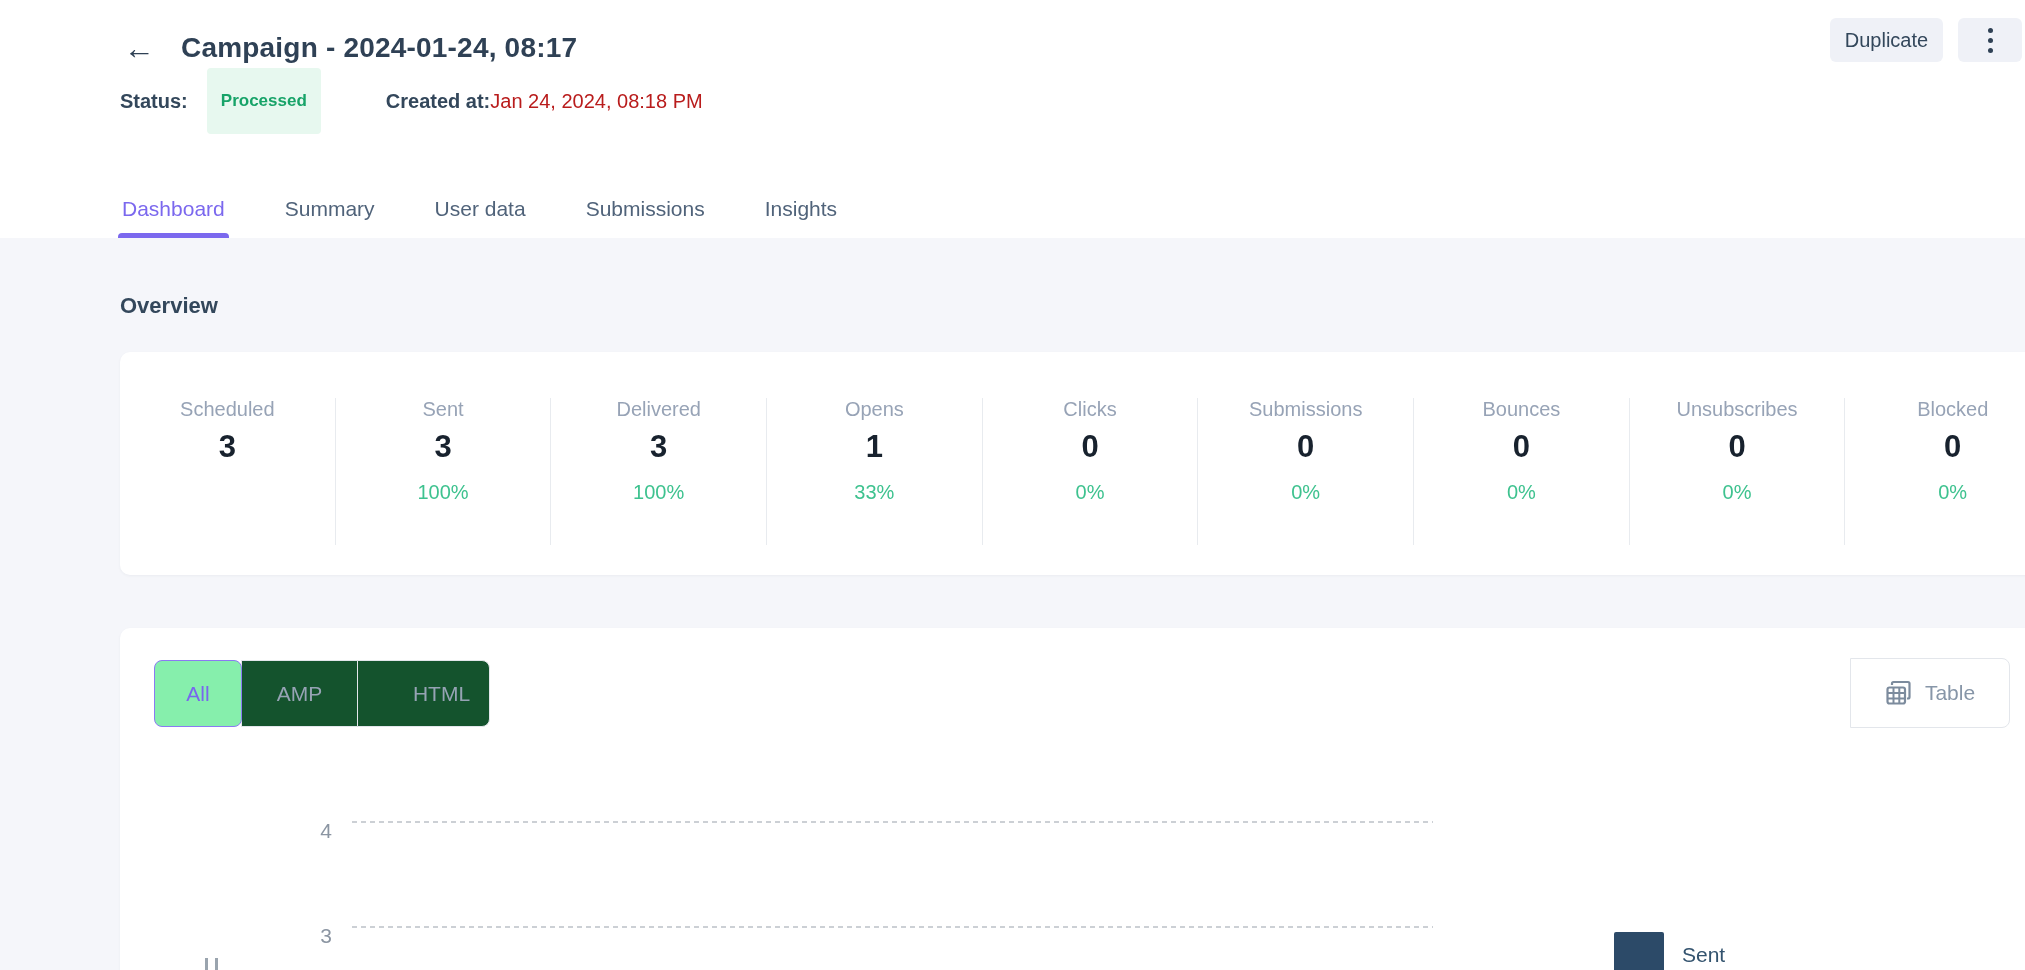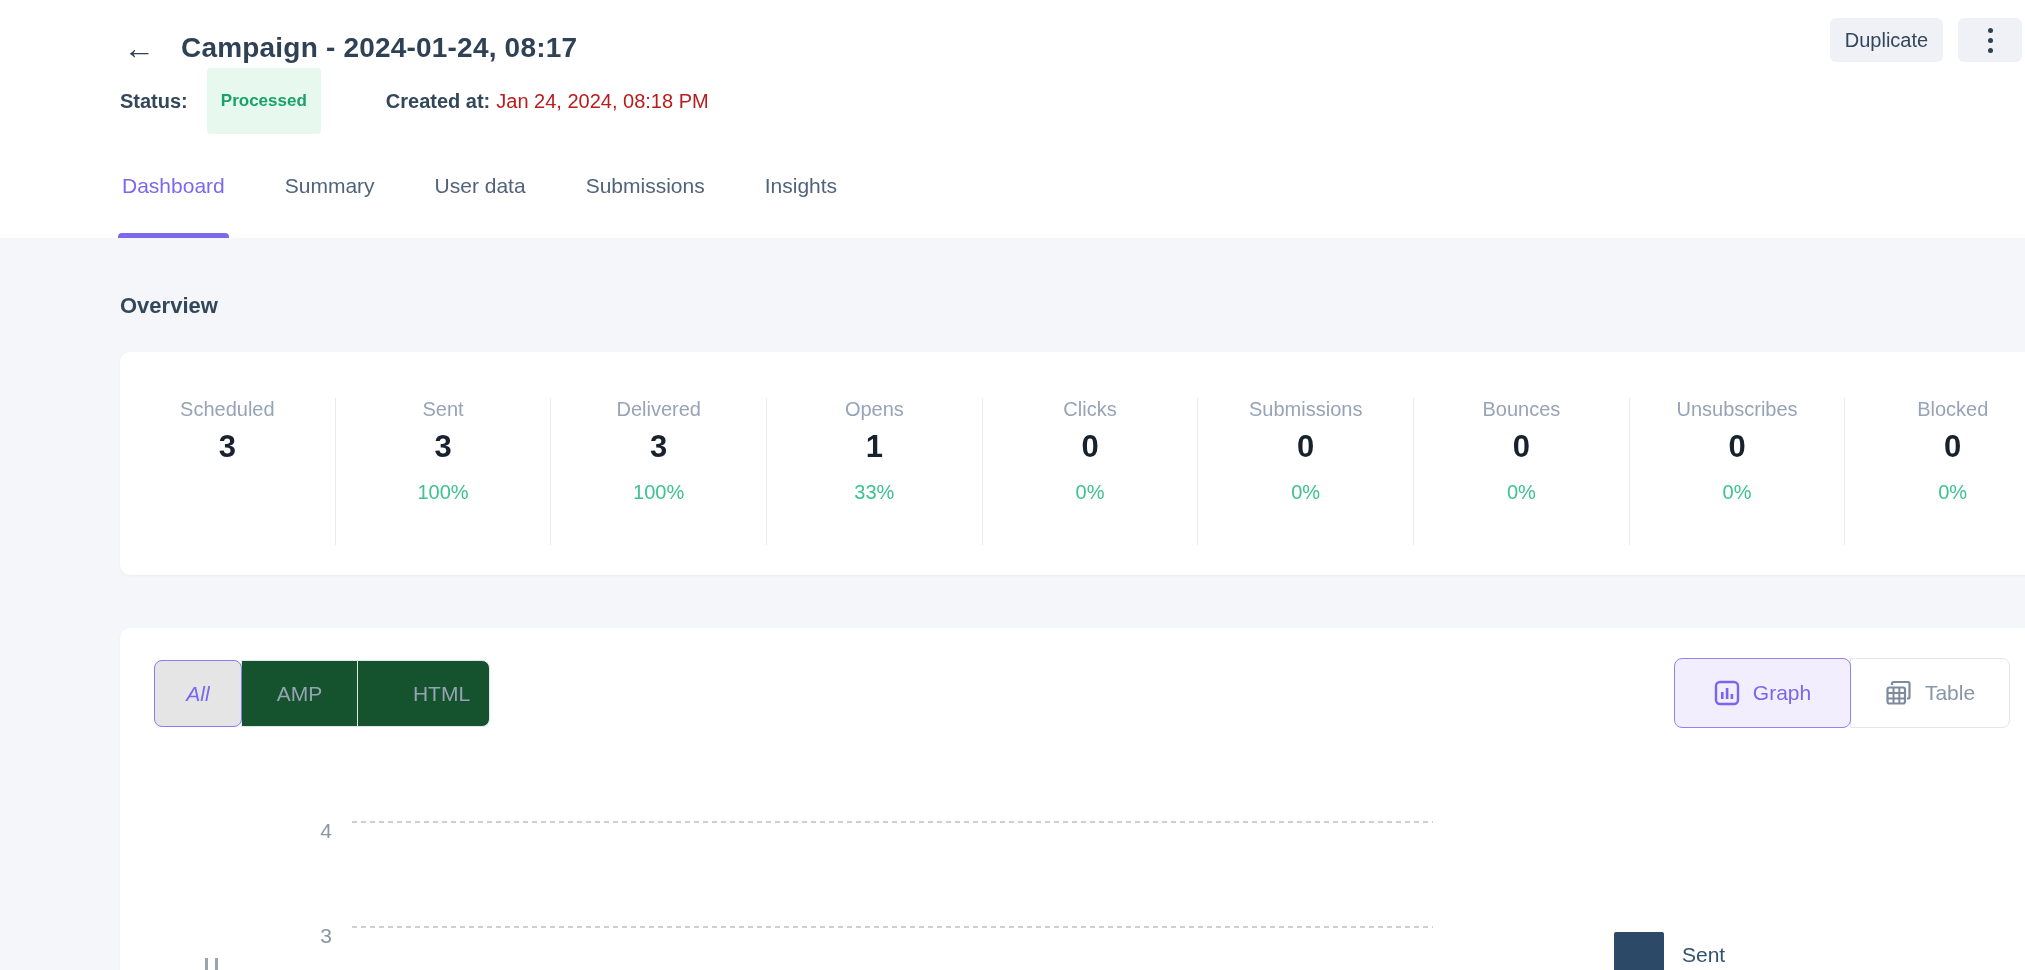--- a/index.html
+++ b/index.html
@@ -14,25 +14,25 @@
   .page-title { font-size:28px; font-weight:700; color:#2f4155; margin-left:22px; letter-spacing:.2px; }
   .action-btn { position:absolute; top:18px; height:44px; background:#eff1f7; border:none; border-radius:6px; cursor:pointer; }
   .duplicate-btn { right:82px; width:113px; font-size:20px; color:#33475b; font-weight:500; }
   .kebab-btn { right:3px; width:64px; display:flex; flex-direction:column; align-items:center; justify-content:center; gap:5px; }
   .kebab-btn i { width:5px; height:5px; border-radius:50%; background:#2f4155; }
 
   .status-row { position:absolute; top:86px; left:120px; display:flex; align-items:center; height:30px; }
   .meta-label { font-size:20px; font-weight:700; color:#33475b; }
   .badge { margin-left:19px; background:#e7f8ef; color:#17a express; }
   .badge { display:inline-block; padding:23px 14px; border-radius:4px; font-size:17px; font-weight:700; color:#17a368; }
-  .created-group { margin-left:65px; display:flex; align-items:center;gap:6px; }
+  .created-group { margin-left:65px; display:flex; align-items:center; }
   .created-value { font-size:20px; color:#b91c1c; }
 
   .tabs { position:absolute; left:120px; bottom:0; display:flex; }
-  .tab { position:relative; margin-right:56px; padding:0 2px 40px 2px; font-size:21px; color:#50637a; cursor:pointer; }
+  .tab { position:relative; margin-right:56px; padding:0 2px 17px 2px; font-size:21px; color:#50637a; cursor:pointer; }
   .tab.active { color:#7b68ee; }
   .tab.active::after { content:""; position:absolute; left:-2px; right:-2px; bottom:0; height:5px; background:#7b68ee; border-radius:4px 4px 0 0; }
 
   
   .content { position:absolute; top:238px; left:0; right:0; bottom:0; background:#f5f6fa; overflow:hidden; }
   .section-heading { position:absolute; top:55px; left:120px; font-size:22px; font-weight:700; color:#33475b; }
 
   .card { position:absolute; left:120px; width:1940px; background:#ffffff; border-radius:10px; box-shadow:0 1px 3px rgba(45,62,80,.05); }
   .stats-card { top:114px; height:223px; display:flex; padding:46px 0 30px 0; }
   .stat { flex:1 1 0; text-align:center; }
@@ -41,21 +41,21 @@
   .stat-value { margin-top:8px; font-size:31px; font-weight:700; color:#18222e; }
   .stat-pct { margin-top:16px; font-size:20px; color:#3ec28f; min-height:24px; }
 
   .chart-card { top:390px; height:420px; }
 
   .filter-group { position:absolute; top:32px; left:35px; display:inline-flex; }
   .seg-btn { height:67px; background:#14532d; border:1px solid #e3e6eb; font-size:21px; color:#96a3b4; cursor:pointer; margin-left:-1px; }
   .filter-group .seg-btn:nth-of-type(1){ width:88px; border-radius:8px 0 0 8px; }
   .filter-group .seg-btn:nth-of-type(2){ width:117px; }
   .filter-group .seg-btn:nth-of-type(3){ width:133px; border-radius:0 8px 8px 0;padding-left:36px; }
-  .seg-btn.active { background:#e5e5e5; border:1.5px solid #8b7af2; color:#7867ee; border-radius:8px !important; z-index:1; position:relative;font-style:italic; }
+  .seg-btn.active { background:#86efac; border:1.5px solid #8b7af2; color:#7867ee; border-radius:8px !important; z-index:1; position:relative; }
 
   .view-toggle { position:absolute; top:30px; right:50px; display:inline-flex; }
   .view-btn { height:70px; display:flex; align-items:center; justify-content:center; gap:13px; background:#ffffff; border:1px solid #e3e6eb; font-size:21px; color:#8796a8; cursor:pointer; margin-left:-1px; }
   .view-btn.graph { width:177px; border-radius:8px 0 0 8px; }
   .view-btn.table { width:160px; border-radius:0 8px 8px 0; }
   .view-btn.active { background:#f2eefe; border:1.5px solid #9282f3; color:#7867ee; border-radius:8px; z-index:1; position:relative; }
   .tick-label { position:absolute; width:40px; text-align:right; left:172px; font-size:21px; line-height:26px; color:#8b95a2; }
   .dash-line { position:absolute; left:232px; width:1081px; height:2px;
                background:repeating-linear-gradient(90deg,#ccd0d5 0 5px,transparent 5px 9px); }
   .tick-4 { top:190px; } .line-4 { top:193px; }
@@ -192,29 +192,20 @@
           <button class="seg-btn">
             <span>AMP</span>
           </button>
 
           <button class="seg-btn">
             <span>HTML</span>
           </button>
         </div>
 
       <div class="view-toggle">
-        <button class="view-btn graph active">
-          <svg class="svg-icon" width="26" height="26" viewBox="0 0 26 26">
-            <rect x="2" y="2" width="22" height="22" rx="4" fill="none" stroke="#7867ee" stroke-width="2.4"></rect>
-            <rect x="7" y="12" width="2.6" height="7" fill="#7867ee"></rect>
-            <rect x="11.8" y="8" width="2.6" height="11" fill="#7867ee"></rect>
-            <rect x="16.6" y="14" width="2.6" height="5" fill="#7867ee"></rect>
-          </svg>
-          <span>Graph</span>
-        </button>
         <button class="view-btn table">
           <svg class="svg-icon" width="27" height="27" viewBox="0 0 27 27">
             <path d="M7 5 V3.5 a1.5 1.5 0 0 1 1.5 -1.5 H23 a1.5 1.5 0 0 1 1.5 1.5 V17 a1.5 1.5 0 0 1 -1.5 1.5 H22" fill="none" stroke="#7c8b9d" stroke-width="2.2"></path>
             <rect x="2.5" y="7.5" width="17.5" height="16" rx="2" fill="none" stroke="#7c8b9d" stroke-width="2.2"></rect>
             <line x1="2.5" y1="13" x2="20" y2="13" stroke="#7c8b9d" stroke-width="2"></line>
             <line x1="2.5" y1="18.5" x2="20" y2="18.5" stroke="#7c8b9d" stroke-width="2"></line>
             <line x1="8.5" y1="7.5" x2="8.5" y2="23.5" stroke="#7c8b9d" stroke-width="2"></line>
             <line x1="14.3" y1="7.5" x2="14.3" y2="23.5" stroke="#7c8b9d" stroke-width="2"></line>
           </svg>
           <span>Table</span>

